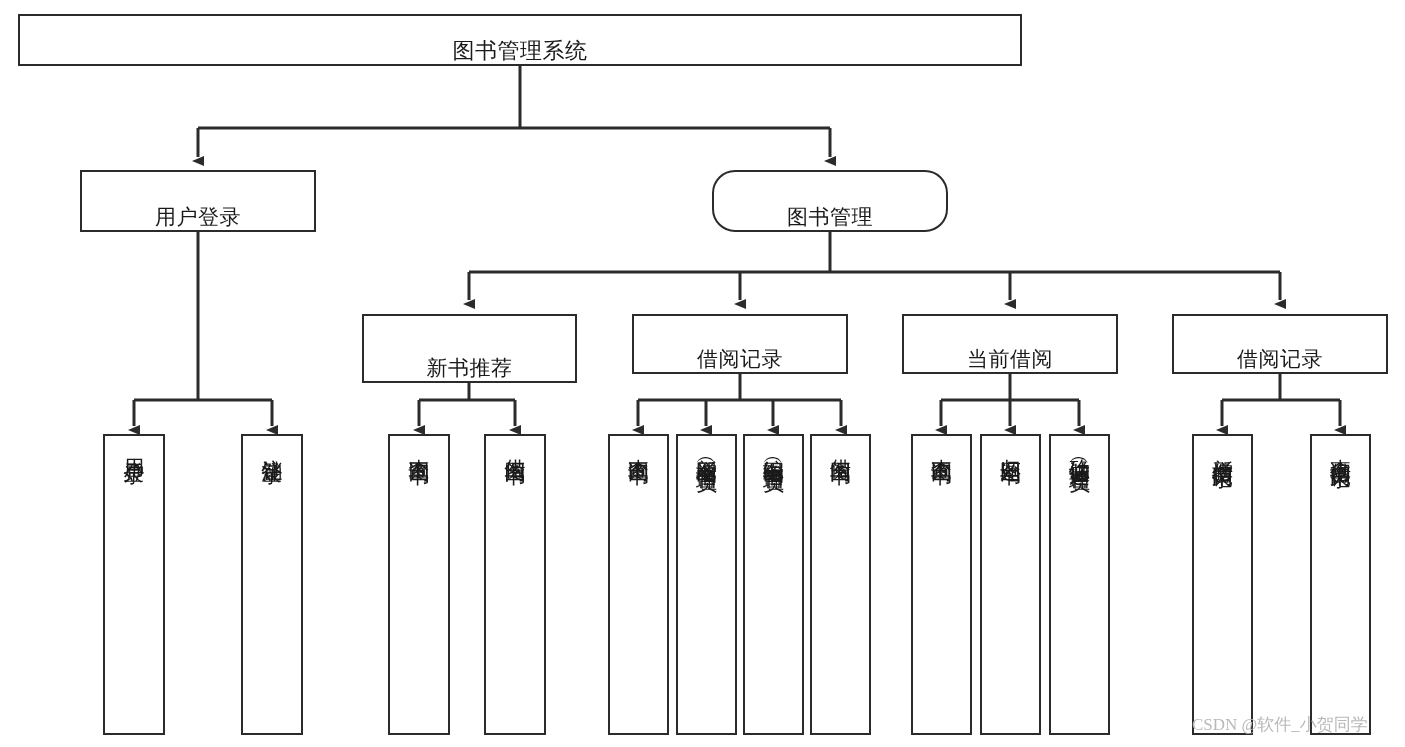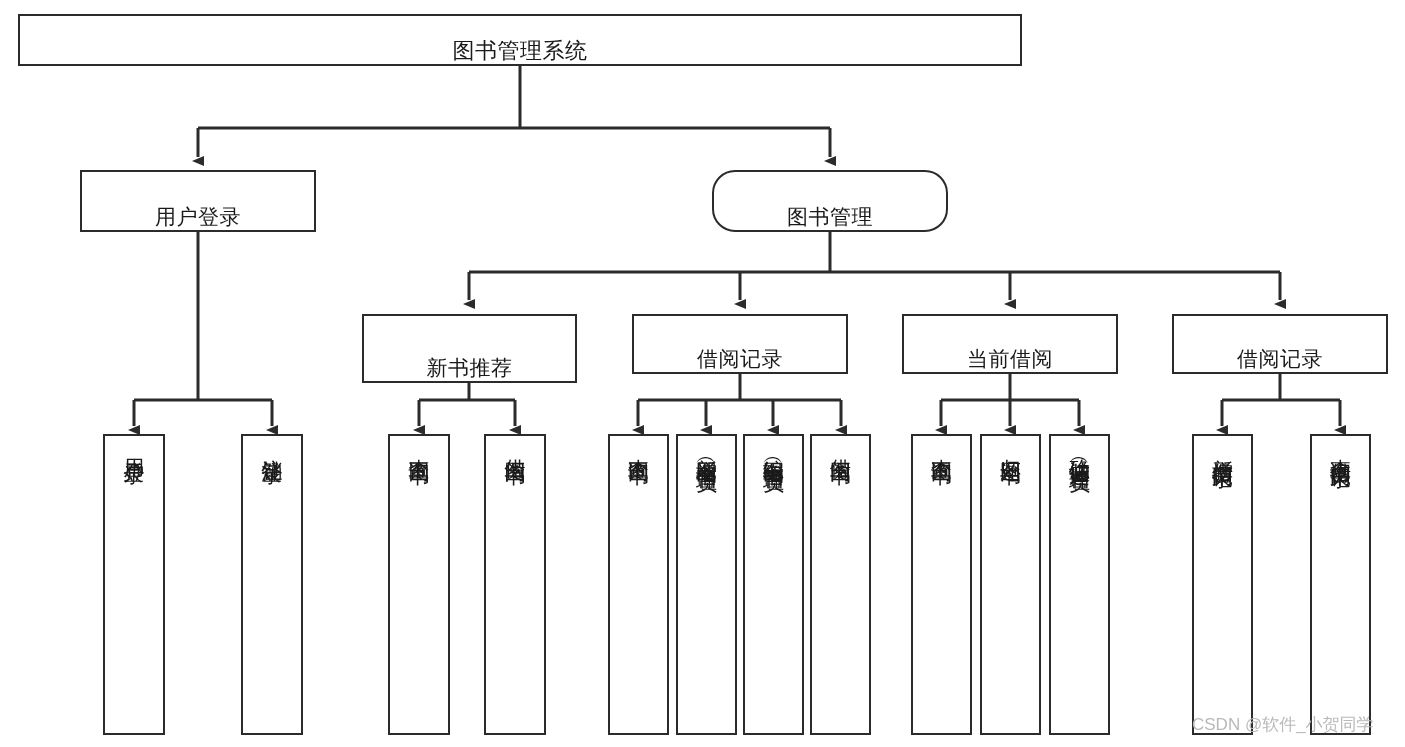--- a/index.html
+++ b/index.html
@@ -61,21 +61,21 @@
     font-size: 22px;
   }
   .watermark {
     position: absolute;
     left: 1192px;
     top: 713px;
     font-size: 17px;
     color: #b9b9b9;
     white-space: nowrap;
     z-index: 5;
-    font-family: Liberation Sans, sans-serif;
+    font-family: Liberation Serif, serif;
   }
 </style>
 </head>
 <body>
 
 <div id="canvas">
 
   <svg id="edges" viewBox="0 0 1405 747" xmlns="http://www.w3.org/2000/svg">
     <defs>
       <marker id="arrow" markerWidth="10" markerHeight="12" refX="1" refY="6" orient="auto" markerUnits="userSpaceOnUse">

